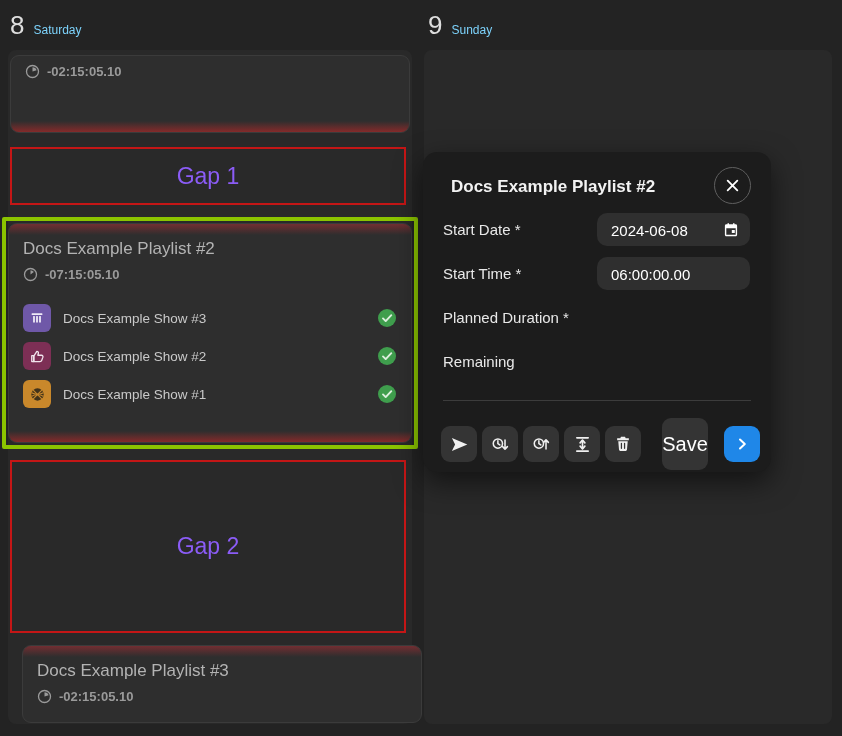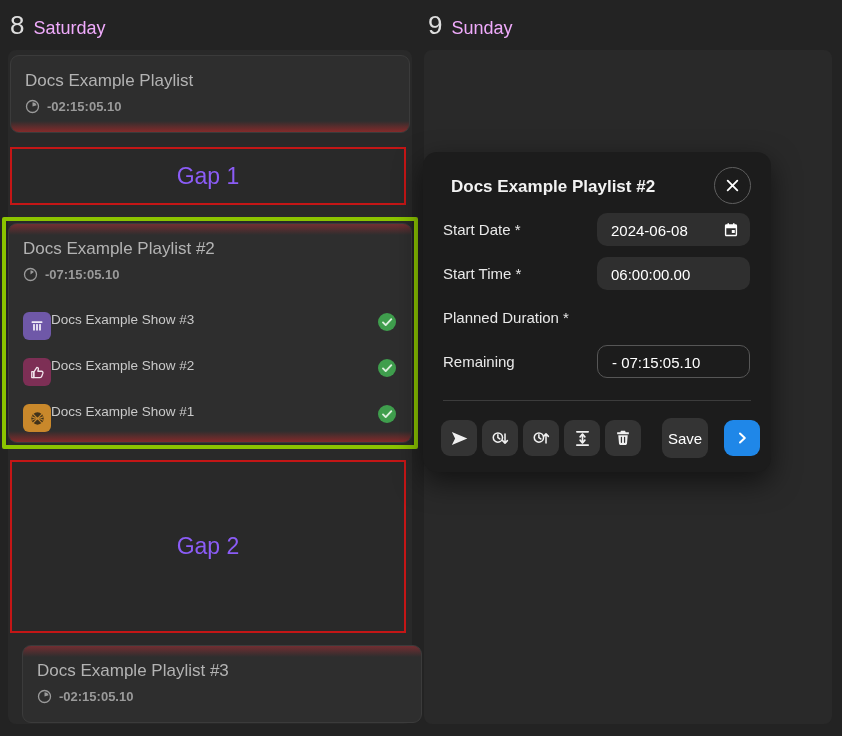--- a/index.html
+++ b/index.html
@@ -7,21 +7,21 @@
   body {
     position:relative;
     background:#232323;
     font-family:"Liberation Sans", sans-serif;
     overflow:hidden;
     color:#ddd;
   }
   
   .day-header { position:absolute; top:10px; display:flex; align-items:baseline; gap:9px; }
   .day-number { font-size:26px; font-weight:500; color:#dedede; }
-  .day-weekday { font-size:18px; color:#f0abfc; }
+  .day-weekday { font-size:12px; color:#7dd3fc; }
   
   .lane { position:absolute; top:50px; height:674px; background:#292929; border-radius:8px; }
   .lane-left  { left:8px;   width:404px; }
   .lane-right { left:424px; width:408px; }
   
   .pl-card {
     position:absolute; background:#2e2e2e;
     border:1px solid #3b3b3b; border-radius:9px; overflow:hidden;
   }
   .card-title { margin:15px 14px 0; font-size:17px; color:#b3b3b3; }
@@ -39,21 +39,21 @@
     color:#8b5cf6; font-size:23px;
   }
   
   .selection-outline {
     position:absolute; left:2px; top:217px; width:416px; height:232px;
     border:4px solid #8bc400; padding:2px; border-radius:2px;
   }
   .selection-outline .pl-card { position:relative; width:100%; height:100%; }
   
   .shows { margin:22px 14px 0; display:flex; flex-direction:column; gap:10px; }
-  .show-row { display:flex; height:28px;margin-top:8px; }
+  .show-row { display:flex; align-items:center; gap:12px; height:28px; }
   .show-tile { width:28px; height:28px; border-radius:6px; display:flex;
                align-items:center; justify-content:center; flex:0 0 28px; }
   .tile-purple { background:#6f58a8; }
   .tile-maroon { background:#7d2f55; }
   .tile-orange { background:#c9882b; }
   .show-name { font-size:13.5px; color:#c9c9c9; }
   .show-status { margin-left:auto; display:flex; }
   
   .dialog {
     position:absolute; left:423px; top:152px; width:348px; height:320px;
@@ -76,38 +76,37 @@
     padding:1px 11px 0 14px; gap:6px;
   }
   .dlg-input .val { flex:1; }
   .dlg-input.readonly { background:transparent; border:1px solid #565656; }
   .dlg-divider { position:absolute; left:20px; right:20px; top:248px; height:1px; background:#3c3c3c; }
   .dlg-toolbar { position:absolute; left:18px; top:266px; display:flex; align-items:center; gap:5px; }
   .tb-btn {
     width:36px; height:36px; border:none; border-radius:9px; background:#343434;
     display:flex; align-items:center; justify-content:center; cursor:pointer;
   }
-  .tb-save { width:46px; height:40px; margin-left:16px; border:none; border-radius:9px;
-             background:#343434; color:#fff; font-size:15px;
+  .tb-save { width:46px; height:52px; margin-left:16px; border:none; border-radius:9px;
+             background:#343434; color:#fff; font-size:20px;
              font-family:"Liberation Sans",sans-serif; cursor:pointer; }
   .tb-next { width:36px; height:36px; margin-left:11px; border:none; border-radius:9px;
              background:#1f87e8; display:flex; align-items:center; justify-content:center; cursor:pointer; }
   svg { display:block; }
 </style>
 </head>
 <body>
 
 <div class="day-header" style="left:10px;">
   <span class="day-number">8</span>
   <span class="day-weekday">Saturday</span>
 </div>
 <div class="lane lane-left"></div>
 
 <div class="pl-card glow-bottom" style="left:10px; top:55px; width:400px; height:78px;">
-  <div class="card-title">Docs Example Playlist</div>
   <div class="card-meta">
     <span>
       <svg width="15" height="15" viewBox="0 0 16 16">
         <circle cx="8" cy="8" r="6.4" fill="none" stroke="#9a9a9a" stroke-width="1.4"></circle>
         <path d="M8 8 V3.4 A4.6 4.6 0 0 1 12.4 6.7 Z" fill="#9a9a9a"></path>
       </svg>
     </span>
     <span>-02:15:05.10</span>
   </div>
 </div>
@@ -238,23 +237,20 @@
       <span class="dlg-label">Start Time *</span>
       <div class="dlg-input">
         <span class="val">06:00:00.00</span>
       </div>
     </div>
     <div class="dlg-row">
       <span class="dlg-label">Planned Duration *</span>
     </div>
     <div class="dlg-row">
       <span class="dlg-label">Remaining</span>
-      <div class="dlg-input readonly">
-        <span class="val">- 07:15:05.10</span>
-      </div>
     </div>
   </div>
 
   <div class="dlg-divider"></div>
 
   <div class="dlg-toolbar">
     <button class="tb-btn">
       <span>
         <svg width="19" height="19" viewBox="0 0 16 16" fill="#f0f0f0">
           <path d="M1.6 2.6 L14.6 8 L1.6 13.4 L4.3 8 Z"></path>

